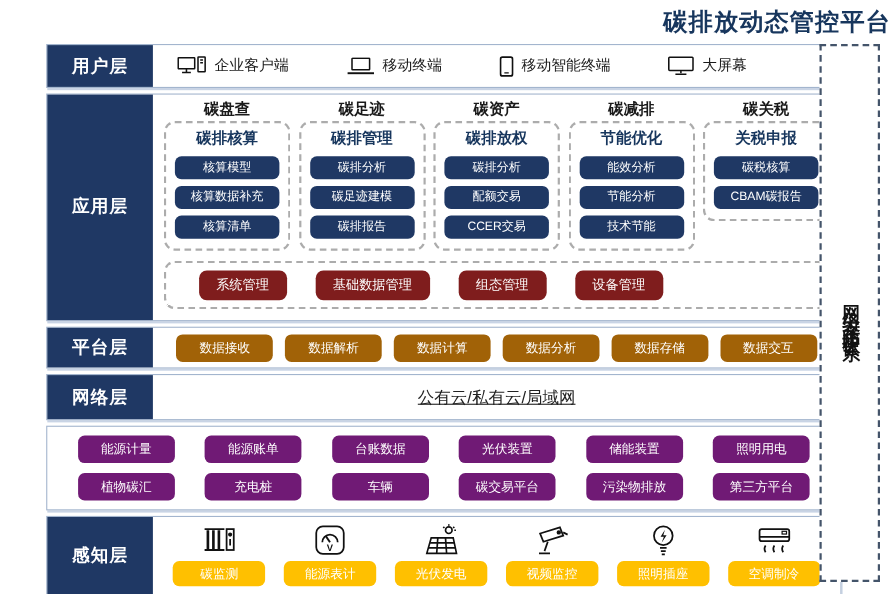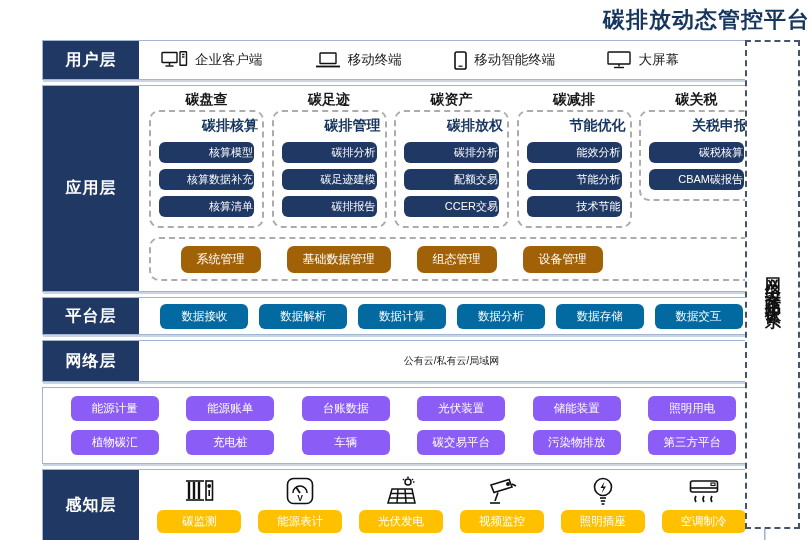--- a/index.html
+++ b/index.html
@@ -13,37 +13,37 @@
   
   .user-row{height:38px;display:flex;align-items:center;justify-content:space-between;padding:0 85px 0 22px;}
   .user-item{display:flex;align-items:center;gap:7px;}
   .user-item .lbl{font-size:13.5px;color:#1a1a1a;}
   .icon svg{display:block;}
   
   .app{height:205px;}
   .app-columns{display:flex;justify-content:space-between;padding:4px 10px 0 10px;}
   .app-col{width:115px;text-align:center;}
   .app-col-header{font-size:14px;font-weight:bold;color:#1a1a1a;height:18px;line-height:18px;}
-  .app-box{border:2px dashed #ACACAC;border-radius:10px;padding:2px 4px 9px 4px;margin-top:2px;text-align:right;}
+  .app-box{border:2px dashed #ACACAC;border-radius:10px;padding:2px 4px 9px 4px;margin-top:2px;}
   .app-sub{font-size:14px;font-weight:bold;color:#17365D;padding:3px 0 1px 0;}
   .btn{display:block;background:#1F3864;color:#fff;font-size:11px;line-height:13px;border-radius:6px;padding:4px 1px;margin:6px 4px 0 4px;}
   .common-box{margin:9px 10px 0 10px;border:2px dashed #ACACAC;border-radius:10px;height:40px;display:flex;align-items:center;justify-content:center;gap:26px;padding-right:120px;}
-  .btn2{background:#a16207;color:#fff;font-size:12px;border-radius:7px;padding:5px 16px;}
+  .btn2{background:#7f1d1d;color:#fff;font-size:12px;border-radius:7px;padding:5px 16px;}
   
   .plat{height:36px;}
   .plat-row{height:36px;display:flex;align-items:center;justify-content:space-around;padding:0 16px;}
-  .btn-yellow{background:#0369a1;color:#fff;font-size:11.5px;border-radius:6px;width:88px;padding:5px 0;text-align:center;}
+  .btn-yellow{background:#a16207;color:#fff;font-size:11.5px;border-radius:6px;width:88px;padding:5px 0;text-align:center;}
   
   .net{height:40px;}
-  .net-row{height:40px;display:flex;align-items:center;justify-content:center;font-size:10px;color:#222;}
+  .net-row{height:40px;display:flex;align-items:center;justify-content:center;font-size:15px;color:#222;text-decoration:underline;}
   
   .datal{height:75px;}
   .data-col{height:75px;display:flex;flex-direction:column;justify-content:space-evenly;}
   .data-row{display:flex;justify-content:space-around;padding:0 14px;}
-  .btn-data{background:#8b5cf6;color:#fff;font-size:11.5px;border-radius:6px;width:88px;padding:5px 0;text-align:center;}
+  .btn-data{background:#701a75;color:#fff;font-size:11.5px;border-radius:6px;width:88px;padding:5px 0;text-align:center;}
   
   .sense{height:70px;}
   .sense-row{height:70px;display:flex;justify-content:space-around;align-items:stretch;padding:0 10px;}
   .sense-col{display:flex;flex-direction:column;align-items:center;justify-content:flex-end;padding-bottom:7px;gap:4px;}
   .btn-sense{background:#FFC000;color:#fff;font-size:11.5px;border-radius:6px;width:84px;padding:4px 0;text-align:center;}
   
   .sec{position:absolute;left:745px;top:40px;width:51px;height:485px;border:2px dashed #44546A;display:flex;align-items:center;justify-content:center;background:#fff;}
   .sec-text{writing-mode:vertical-rl;text-orientation:upright;font-size:16px;font-weight:bold;color:#111;letter-spacing:5px;}
 </style>
 </head>

